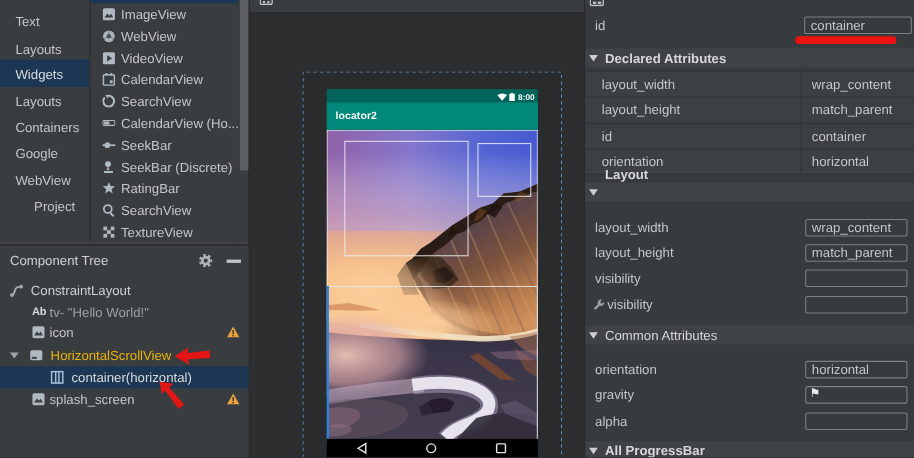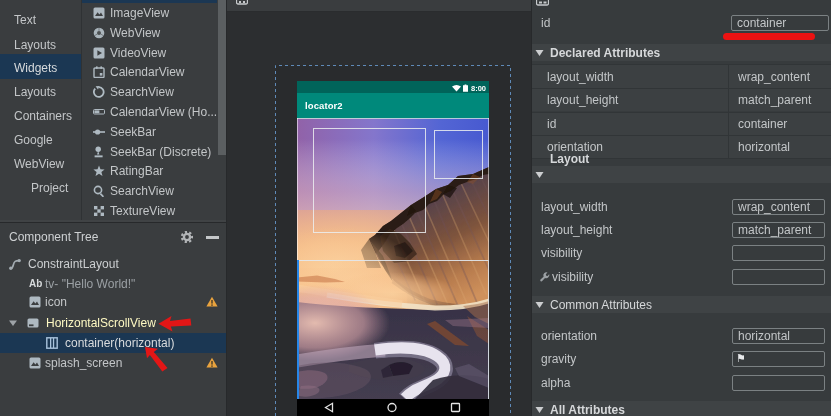--- a/index.html
+++ b/index.html
@@ -131,21 +131,21 @@
         <rect x="5.3" y="4" width="1.4" height="3.6" fill="#433a28"></rect>
         <rect x="5.3" y="8.4" width="1.4" height="1.4" fill="#433a28"></rect>
       </svg>
       <svg class="abs" style="left:8px;top:318px" width="10" height="10" viewBox="0 0 10 10">
         <path d="M1 2.5 L9 2.5 L5 8 Z" fill="#9ea3a7"></path>
       </svg>
       <svg class="abs" style="left:27px;top:316.5px" width="12" height="12" viewBox="0 0 12 12">
         <rect x="0.5" y="1.5" width="11" height="9" rx="1.5" fill="#aeb9c1"></rect>
         <rect x="2" y="7.4" width="4.5" height="1.8" fill="#3c3f41"></rect>
       </svg>
-      <div class="abs txt " style="left:46px;top:316.5px;color:#fef9c3;">HorizontalScrollView</div>
+      <div class="abs txt " style="left:46px;top:316.5px;color:#eab308;">HorizontalScrollView</div>
       <svg class="abs" style="left:46px;top:336.5px" width="12" height="12" viewBox="0 0 12 12">
         <rect x="0.8" y="0.8" width="10.4" height="10.4" fill="none" stroke="#a9c3dc" stroke-width="1.4"></rect>
         <rect x="4" y="1" width="1.3" height="10" fill="#a9c3dc"></rect>
         <rect x="6.9" y="1" width="1.3" height="10" fill="#a9c3dc"></rect>
       </svg>
       <div class="abs txt " style="left:65px;top:336.5px;color:#d8dbdd;">container(horizontal)</div>
       <svg class="abs" style="left:29px;top:356.5px" width="12" height="12" viewBox="0 0 12 12">
         <rect x="0.5" y="0.5" width="11" height="11" rx="1.5" fill="#aeb9c1"></rect>
         <path d="M2 9 L4.6 5.2 L6.4 7.4 L8 5.4 L10 9 Z" fill="#3c3f41"></path>
       </svg>
@@ -391,21 +391,21 @@
       <div class="abs txt" style="left:738px;top:329.5px">horizontal</div>
       <div class="abs txt" style="left:541px;top:353px">gravity</div>
       <div class="abs" style="left:732px;top:351.0px;width:93px;height:16px;border:1px solid #7b8183;border-radius:2px;box-sizing:border-box;"></div>
       <div class="abs" style="left:736px;top:352px;color:#e8eaec;font-size:11px;line-height:13px;">⚑</div>
       <div class="abs txt" style="left:541px;top:377px">alpha</div>
       <div class="abs" style="left:732px;top:375.0px;width:93px;height:16px;border:1px solid #7b8183;border-radius:2px;box-sizing:border-box;"></div>
       <div class="abs" style="left:532px;top:401px;width:299px;height:17px;background:#3f4345;"></div>
       <svg class="abs" style="left:535px;top:406px" width="9" height="8" viewBox="0 0 9 8">
         <path d="M0.5 1 L8.5 1 L4.5 7 Z" fill="#ccced0"></path>
       </svg>
-      <div class="abs txt" style="left:550px;top:404px;font-weight:bold;color:#d6d8da;">All Attributes</div>
+      <div class="abs txt" style="left:550px;top:404px;font-weight:bold;color:#d6d8da;">All ProgressBar</div>
       <svg class="abs" style="left:536px;top:0px" width="13" height="6" viewBox="0 0 13 6">
         <rect x="0.5" y="-6" width="12" height="11" rx="1.5" fill="none" stroke="#c6c9cb" stroke-width="1.3"></rect>
         <rect x="3" y="1.5" width="3" height="2" fill="#c6c9cb"></rect>
         <rect x="7.5" y="1.5" width="3" height="2" fill="#c6c9cb"></rect>
       </svg>
     </div>
 
   <div class="abs" style="left:723px;top:33px;width:92px;height:7px;background:#ec1212;border-radius:3.5px;"></div>
   <svg class="abs" style="left:157px;top:313.5px;" width="36" height="19" viewBox="0 0 36 19">
     <path d="M1.5 9.8 L14.5 2 L13 7 L33.5 4.6 L34.3 11.4 L13.8 12.6 L15.5 17.5 Z" fill="#e31616"></path>

